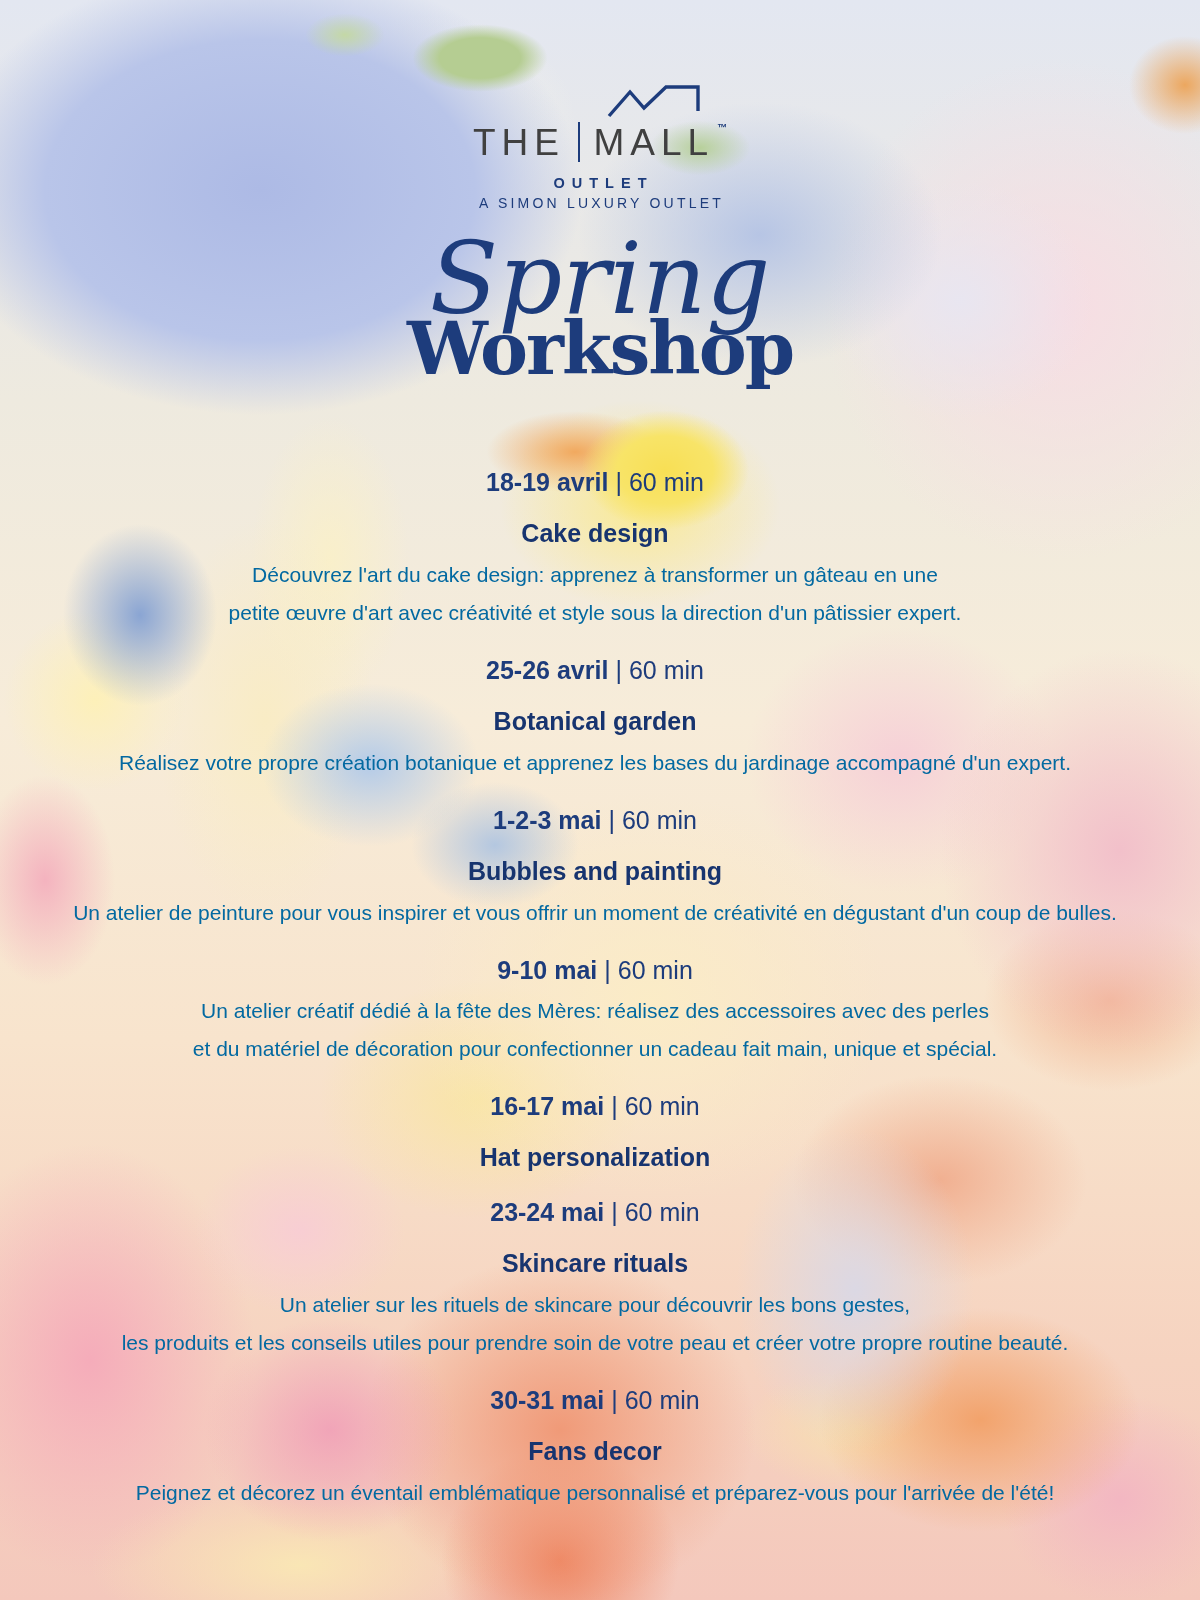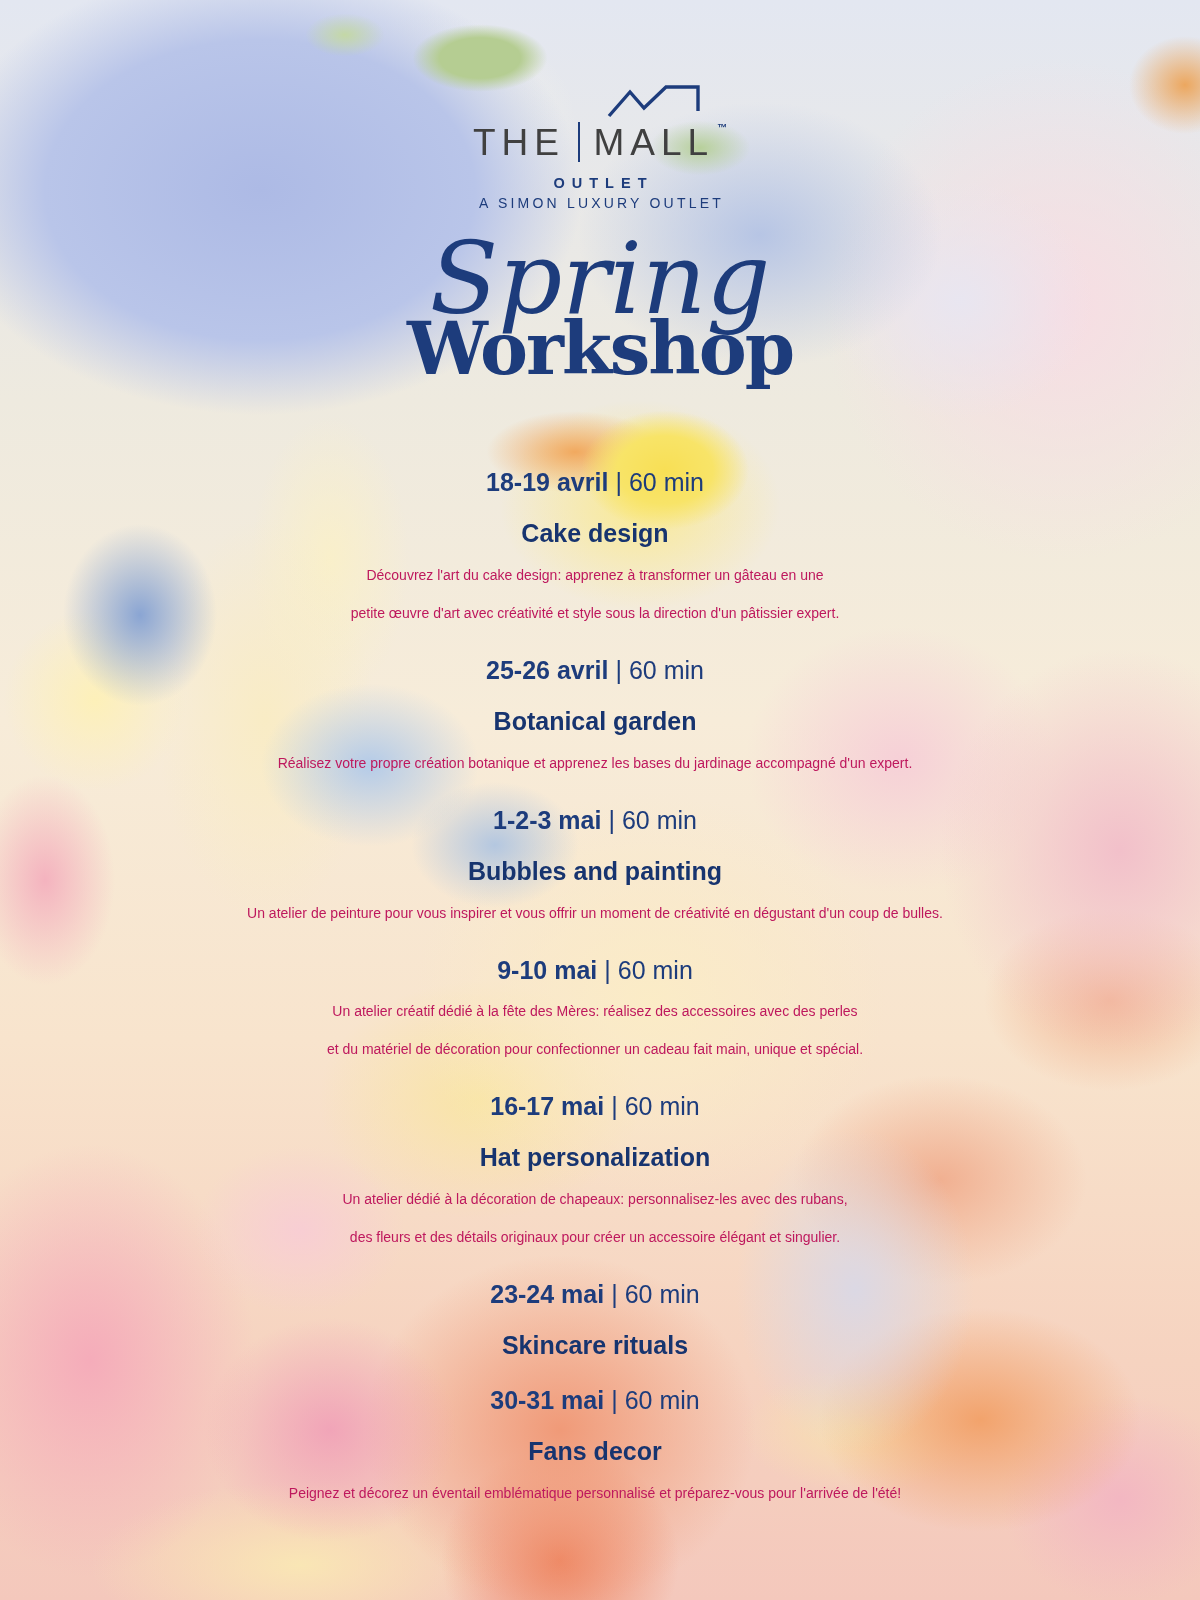--- a/index.html
+++ b/index.html
@@ -99,22 +99,22 @@
   }
 
   
   .events { position: absolute; top: 466px; left: 0; right: 10px; }
   .event { margin: 0 auto 22px auto; width: 1180px; }
   .event-date { font-size: 25px; line-height: 32px; font-weight: 700; color: #1d3c7c; }
   .event-date .sep { font-weight: 400; margin: 0 7px; }
   .event-date .dur { font-weight: 400; }
   .event-title { font-size: 25px; line-height: 34px; font-weight: 700; margin-top: 18px; color: #17346f; }
   .event-desc {
-    margin: 6px 0 0 0; font-size: 14px; line-height: 38px; font-weight: 400;
-    color: #be185d; white-space: pre-line;
+    margin: 6px 0 0 0; font-size: 21px; line-height: 38px; font-weight: 400;
+    color: #0369a1; white-space: pre-line;
   }
 </style>
 </head>
 <body>
 
 <div class="bg"></div>
 
 <div class="content">
 
   <header class="logo-block">
@@ -169,29 +169,29 @@
       </div>
       <p class="event-desc">Un atelier créatif dédié à la fête des Mères: réalisez des accessoires avec des perles
 et du matériel de décoration pour confectionner un cadeau fait main, unique et spécial.</p>
     </section>
 
     <section class="event">
       <div class="event-date">
         <span class="d">16-17 mai</span><span class="sep">|</span><span class="dur">60 min</span>
       </div>
       <div class="event-title">Hat personalization</div>
-      <p class="event-desc">Un atelier dédié à la décoration de chapeaux: personnalisez-les avec des rubans,
-des fleurs et des détails originaux pour créer un accessoire élégant et singulier.</p>
     </section>
 
     <section class="event">
       <div class="event-date">
         <span class="d">23-24 mai</span><span class="sep">|</span><span class="dur">60 min</span>
       </div>
       <div class="event-title">Skincare rituals</div>
+      <p class="event-desc">Un atelier sur les rituels de skincare pour découvrir les bons gestes,
+les produits et les conseils utiles pour prendre soin de votre peau et créer votre propre routine beauté.</p>
     </section>
 
     <section class="event">
       <div class="event-date">
         <span class="d">30-31 mai</span><span class="sep">|</span><span class="dur">60 min</span>
       </div>
       <div class="event-title">Fans decor</div>
       <p class="event-desc">Peignez et décorez un éventail emblématique personnalisé et préparez-vous pour l'arrivée de l'été!</p>
     </section>
 

